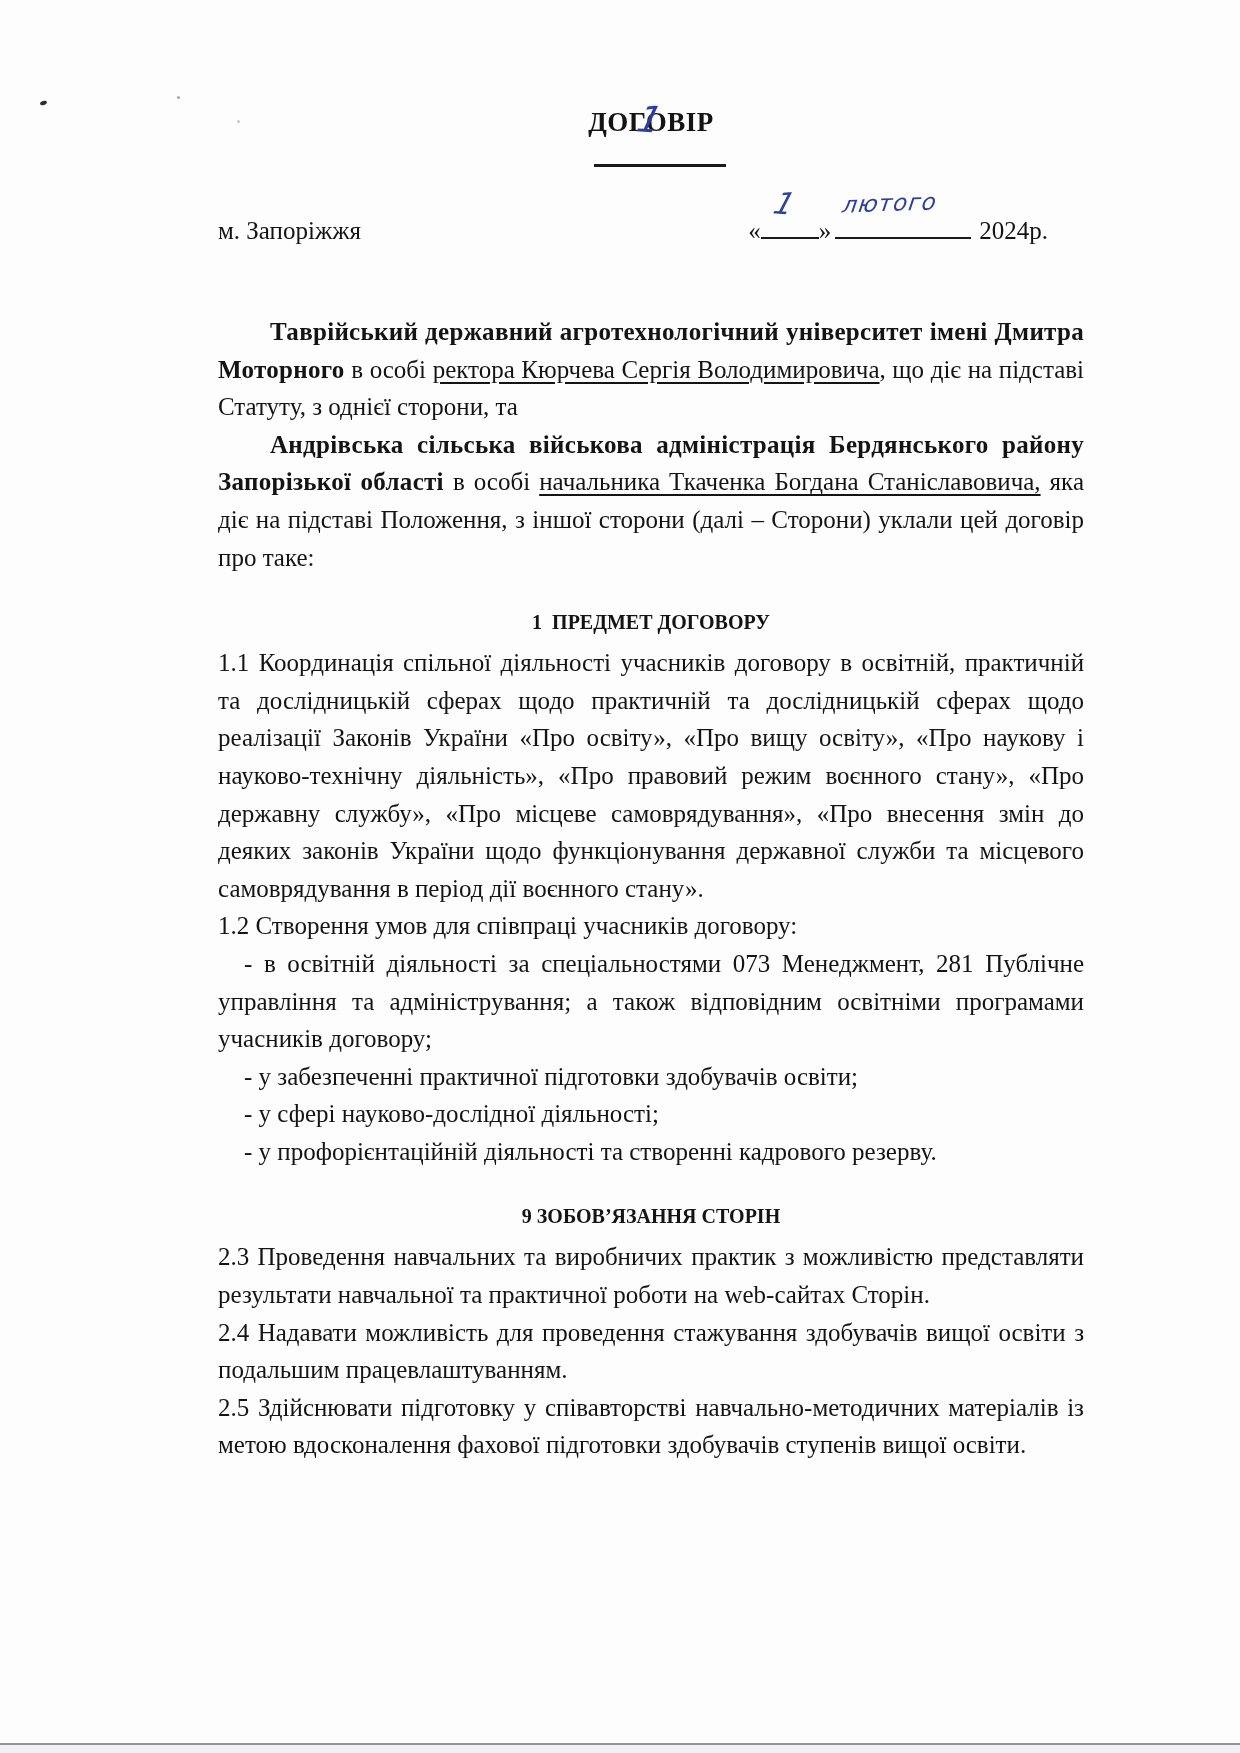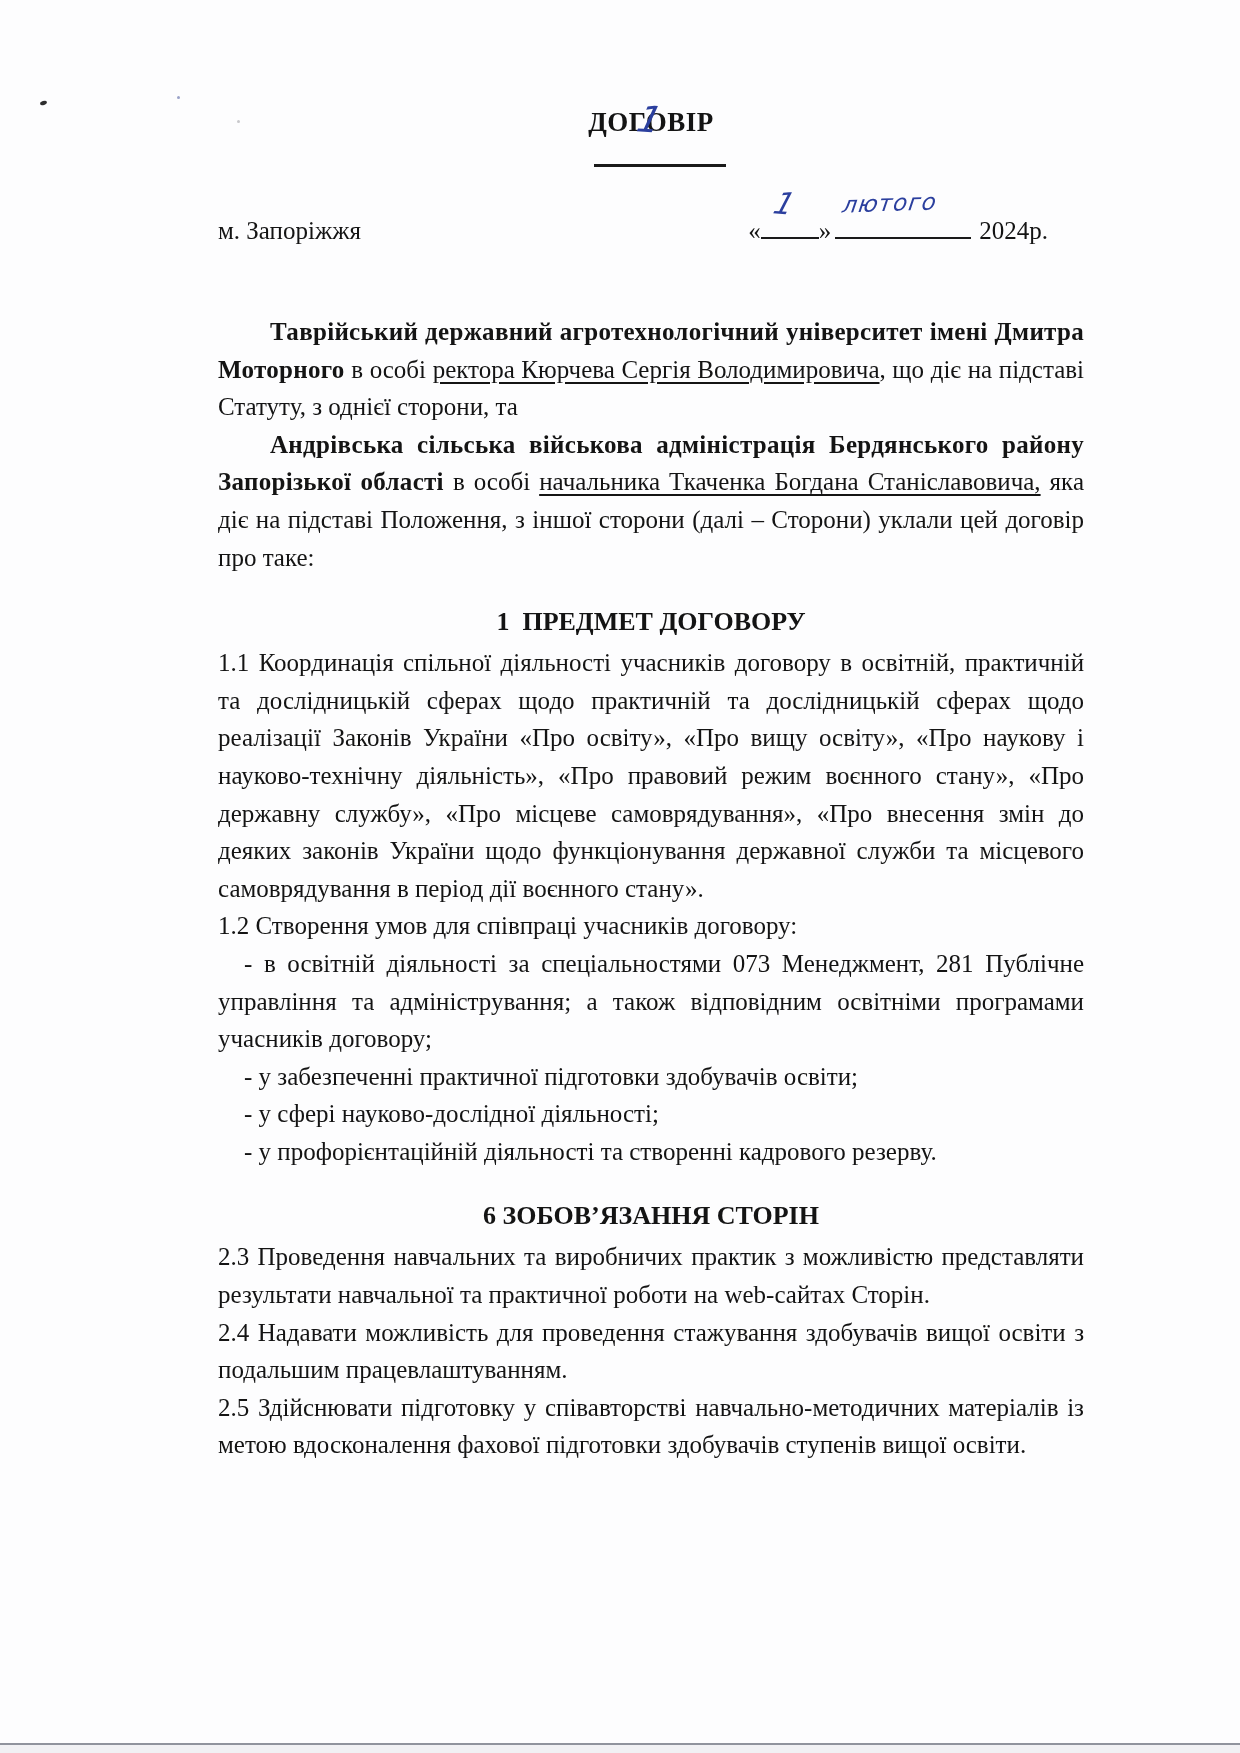--- a/index.html
+++ b/index.html
@@ -86,21 +86,21 @@
     font-weight:400;
   }
   .body-text { margin-top:68px; font-size:25px; line-height:37.6px; }
   p { margin:0; text-align:justify; }
   .indent { text-indent:52px; }
   .bullet { text-indent:26px; }
   u { text-underline-offset:4px; text-decoration-thickness:2px; }
   .section-heading {
     text-align:center;
     font-weight:bold;
-    font-size:26px;
+    font-size:20px;
     line-height:34px;
     margin:29px 0 5px 0;
     white-space:pre-wrap;
     text-indent:0;
   }
   b { letter-spacing:0.3px; }
   .speck { position:absolute; border-radius:50%; }
   .speck-1 { left:40px; top:101px; width:7px; height:4px; background:#2e2e2e; transform:rotate(-20deg); }
   .speck-2 { left:177px; top:96px; width:3px; height:3px; background:#9aa2c8; }
   .speck-3 { left:237px; top:120px; width:3px; height:3px; background:#c8c8cc; }
@@ -142,21 +142,21 @@
 
     <p><span>1.1</span> <span>Координація спільної діяльності учасників договору в освітній, практичній та дослідницькій сферах щодо практичній та дослідницькій сферах щодо реалізації Законів України «Про освіту», «Про вищу освіту», «Про наукову і науково-технічну діяльність», «Про правовий режим воєнного стану», «Про державну службу», «Про місцеве самоврядування», «Про внесення змін до деяких законів України щодо функціонування державної служби та місцевого самоврядування в період дії воєнного стану».</span></p>
 
     <p><span>1.2</span> <span>Створення умов для співпраці учасників договору:</span></p>
 
     <p class="bullet">- в освітній діяльності за спеціальностями 073 Менеджмент, 281 Публічне управління та адміністрування; а також відповідним освітніми програмами учасників договору;</p>
     <p class="bullet">- у забезпеченні практичної підготовки здобувачів освіти;</p>
     <p class="bullet">- у сфері науково-дослідної діяльності;</p>
     <p class="bullet">- у профорієнтаційній діяльності та створенні кадрового резерву.</p>
 
-    <p class="section-heading">6 ЗОБОВ’ЯЗАННЯ СТОРІН</p>
+    <p class="section-heading">9 ЗОБОВ’ЯЗАННЯ СТОРІН</p>
 
 
 
     <p><span>2.3</span> <span>Проведення навчальних та виробничих практик з можливістю представляти результати навчальної та практичної роботи на web-сайтах Сторін.</span></p>
 
     <p><span>2.4</span> <span>Надавати можливість для проведення стажування здобувачів вищої освіти з подальшим працевлаштуванням.</span></p>
 
     <p><span>2.5</span> <span>Здійснювати підготовку у співавторстві навчально-методичних матеріалів із метою вдосконалення фахової підготовки здобувачів ступенів вищої освіти.</span></p>
 
   </div>

